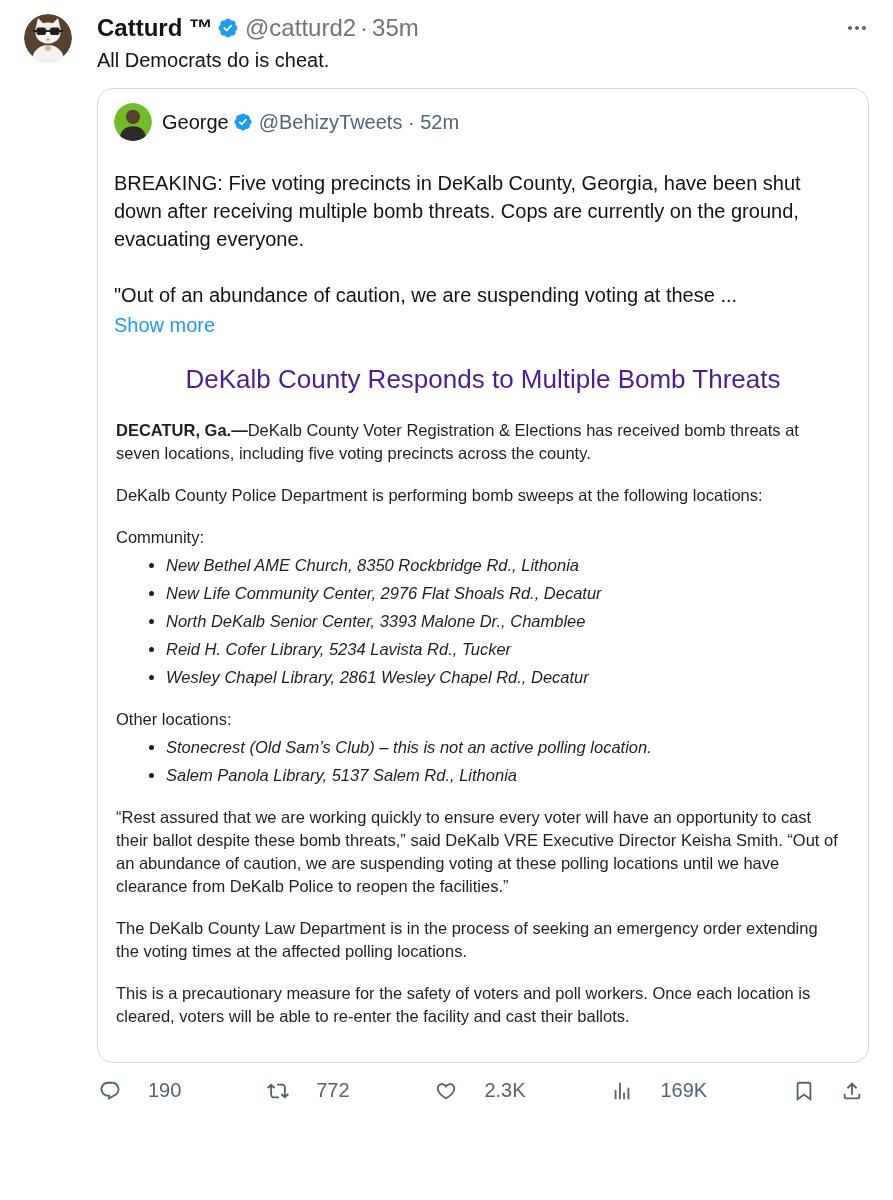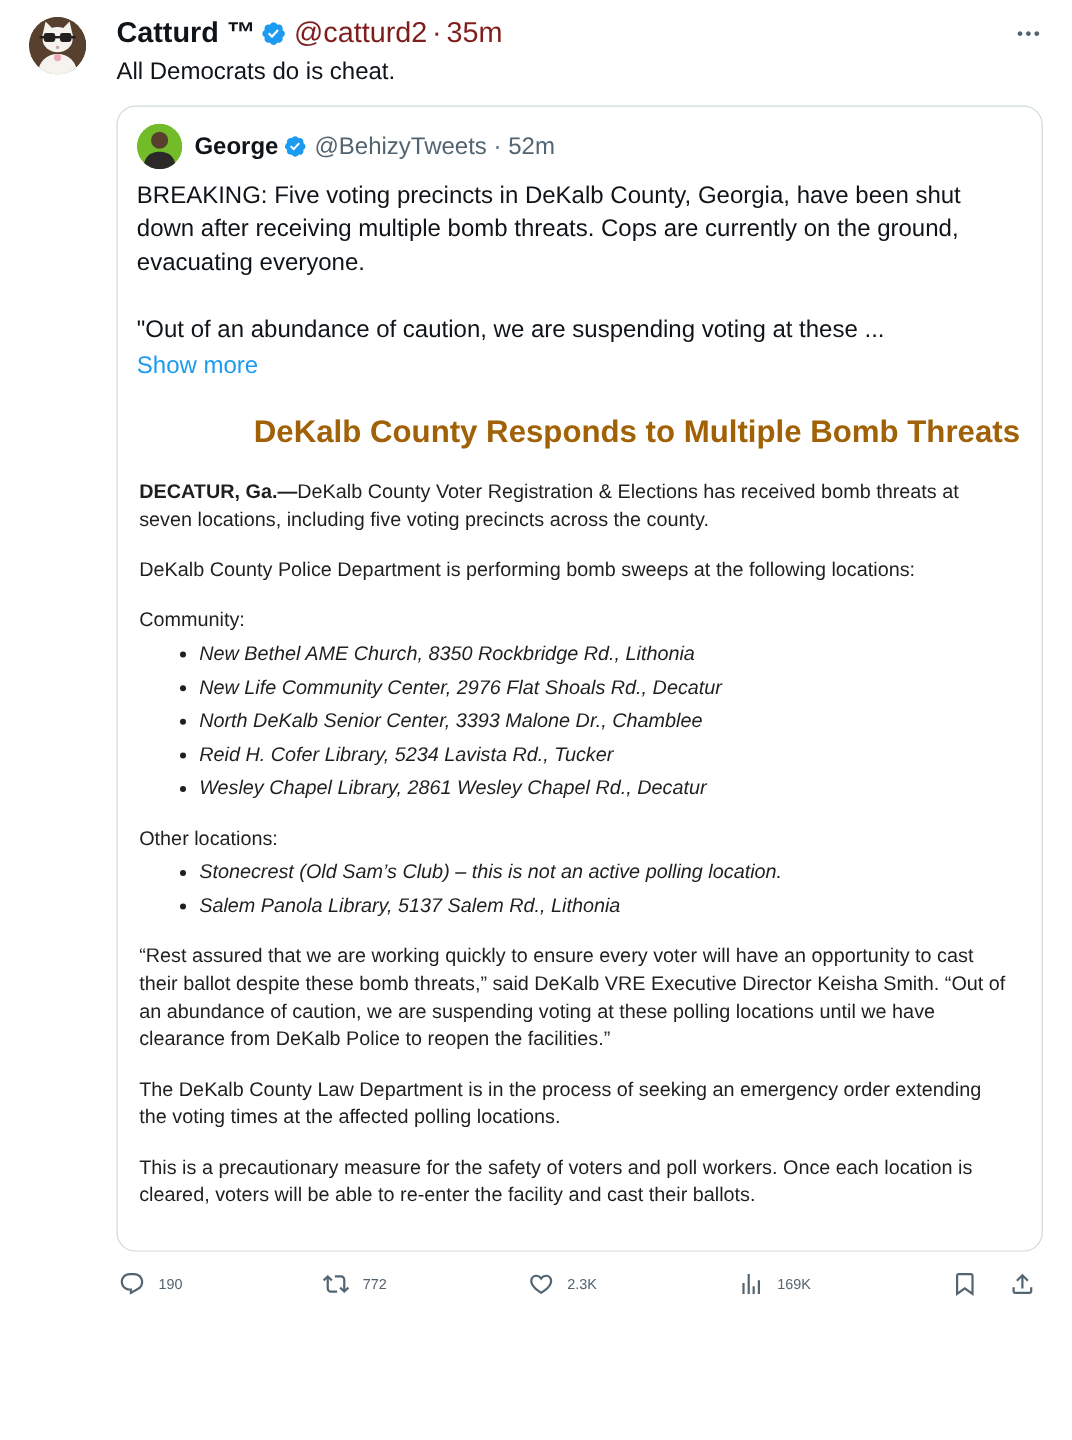--- a/index.html
+++ b/index.html
@@ -14,63 +14,63 @@
   .avatar-main {
     width: 48px; height: 48px; border-radius: 50%;
     overflow: hidden; cursor: pointer;
   }
   .avatar-main svg, .q-avatar svg { display: block; width: 100%; height: 100%; }
   .content { flex: 1; min-width: 0; }
   .name-row { display: flex; align-items: center; font-size: 24px; line-height: 28px; }
   .name { font-weight: 700; color: #0f1419; white-space: nowrap; }
   .badge { width: 22px; height: 22px; margin-left: 4px; flex-shrink: 0; }
   .badge svg { display: block; width: 100%; height: 100%; fill: #1d9bf0; }
-  .meta { color: #7f1d1d; margin-left: 6px; white-space: nowrap; text-align: right; }
+  .meta { color: #737373; margin-left: 6px; white-space: nowrap; text-align: right; }
   .meta .sep { margin: 0 4px; }
   .more-btn { margin-left: auto; width: 24px; height: 24px; cursor: pointer; }
   .more-btn svg { display: block; width: 100%; height: 100%; fill: #536471; }
   .tweet-text { font-size: 20px; line-height: 28px; margin-top: 4px; }
 
   .quote-card {
     margin-top: 14px; border: 1px solid #cfd9de; border-radius: 16px;
     overflow: hidden; cursor: pointer; background: #ffffff;
   }
   .quote-inner { padding: 14px 16px 0 16px; }
   .q-header { display: flex; align-items: center; }
   .q-avatar {
     width: 38px; height: 38px; border-radius: 50%;
     overflow: hidden; margin-right: 10px; flex-shrink: 0;
   }
-  .q-name { font-weight: 700; font-size: 20px; }
+  .q-name { font-weight: 400; font-size: 20px; }
   .q-badge { width: 20px; height: 20px; margin-left: 4px; flex-shrink: 0; }
   .q-badge svg { display: block; width: 100%; height: 100%; fill: #1d9bf0; }
   .q-meta { color: #536471; font-size: 20px; margin-left: 6px; }
-  .q-text { font-size: 20px; line-height: 28px; margin-top: 8px; max-width: 712px; }
+  .q-text { font-size: 20px; line-height: 28px; margin-top: 28px; max-width: 712px; }
   .q-text p { margin: 0; }
   .q-text p + p { margin-top: 28px; }
   .show-more { color: #1d9bf0; font-size: 20px; line-height: 28px; margin-top: 2px; width: fit-content; }
 
   .press { padding: 24px 2px 34px 2px; background: #ffffff; color: #1f1f1f; }
   .press-title {
-    text-align: right; font-weight: 700; font-size: 26px; line-height: 32px;
-    color: #a16207; margin: 0 0 24px 0;
+    text-align: center; font-weight: 400; font-size: 26px; line-height: 32px;
+    color: #4c1d95; margin: 0 0 24px 0;
   }
   .press-body { font-size: 16.5px; line-height: 23px; max-width: 722px; }
   .press-body p { margin: 0 0 19px 0; }
   .press-body p.label { margin-bottom: 5px; }
   .press-body .bold { font-weight: 700; }
   .press-body ul { margin: 0 0 19px 0; padding-left: 50px; }
   .press-body li { margin-bottom: 5px; font-style: italic; }
   .press-body p:last-child { margin-bottom: 0; }
 
   .actions {
     display: flex; align-items: center; justify-content: space-between;
     padding: 16px 6px 0 2px; color: #536471;
   }
-  .action { display: flex; align-items: center; gap: 11px; font-size: 12px; cursor: pointer; }
+  .action { display: flex; align-items: center; gap: 27px; font-size: 20px; cursor: pointer; }
   .action svg { width: 22px; height: 22px; fill: #536471; display: block; }
   .right-group { display: flex; align-items: center; gap: 26px; }
   .icon-btn { cursor: pointer; }
   .icon-btn svg { width: 22px; height: 22px; fill: #536471; display: block; }
 </style>
 </head>
 <body>
 
 <article class="tweet">
   <div class="gutter">

